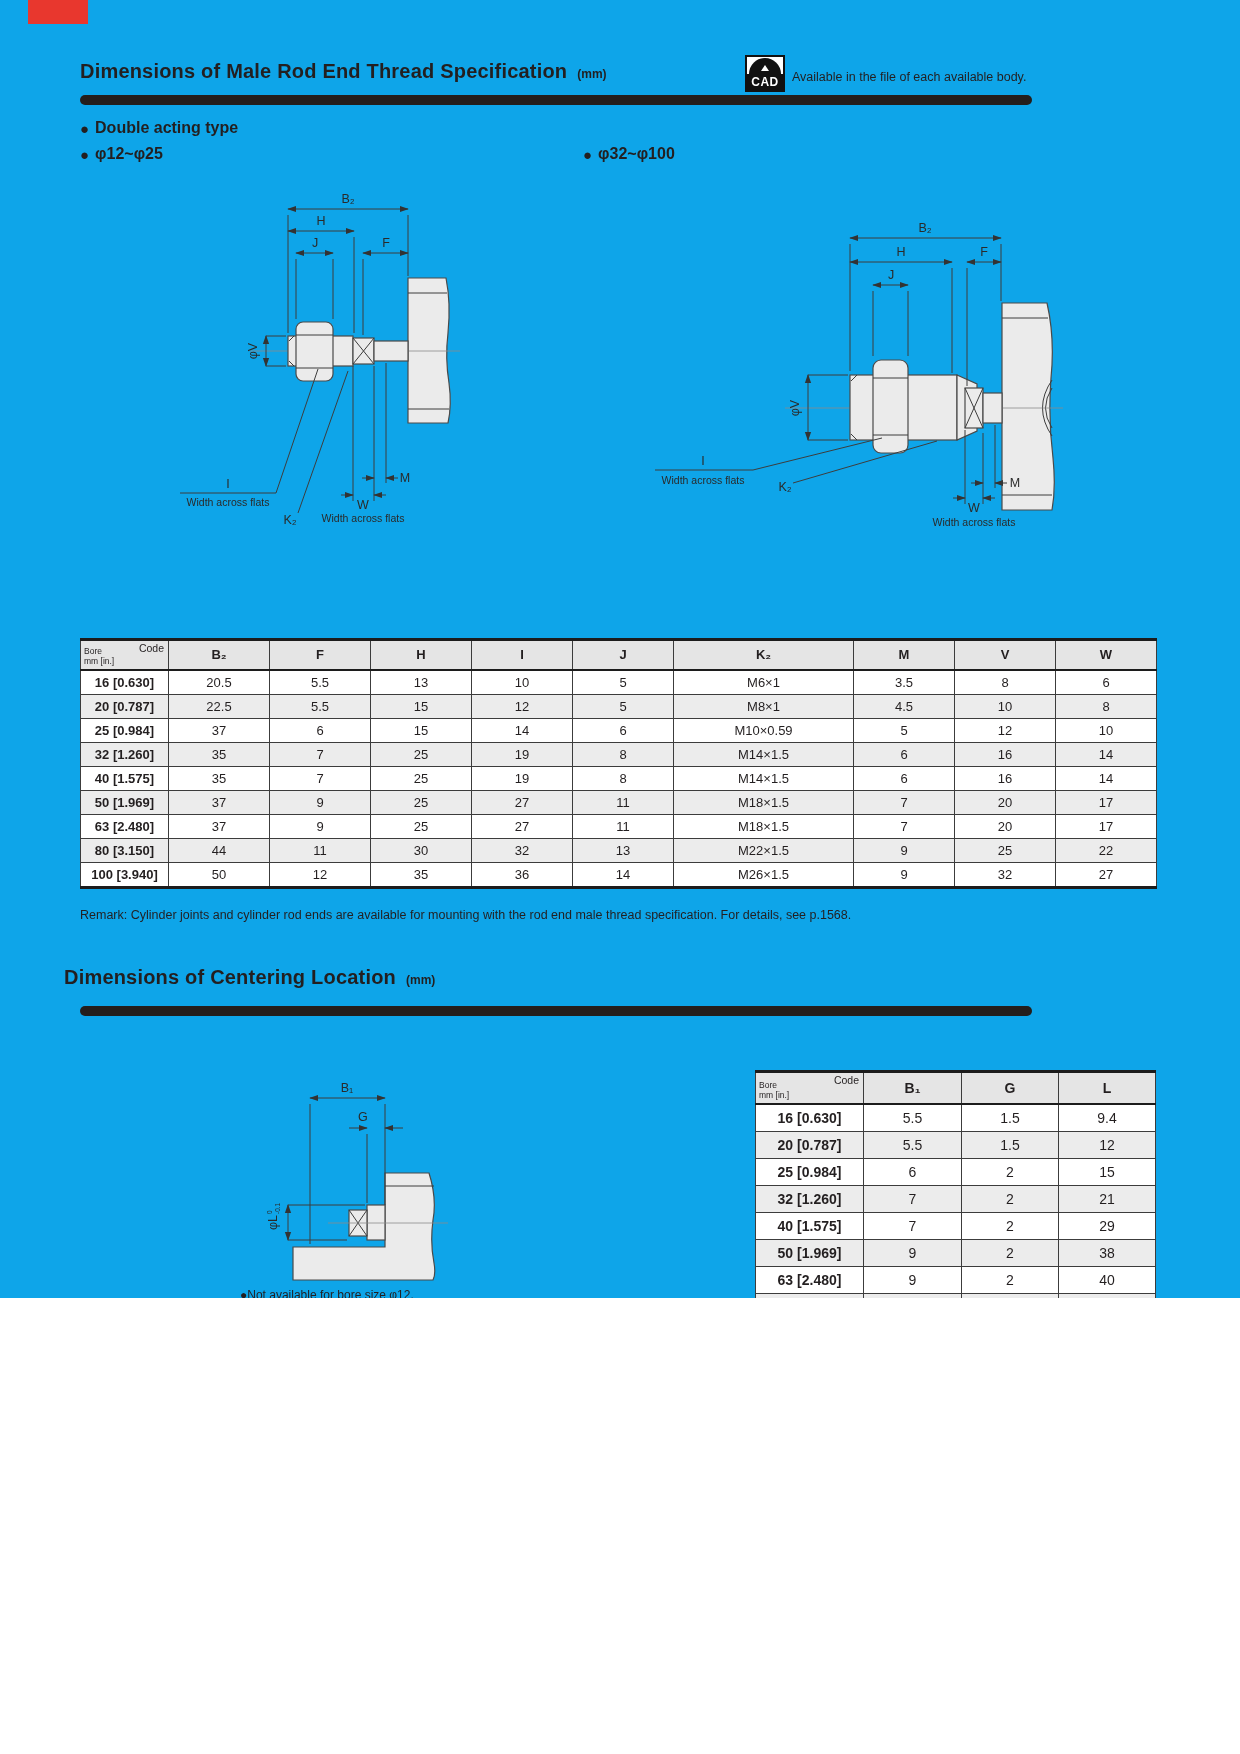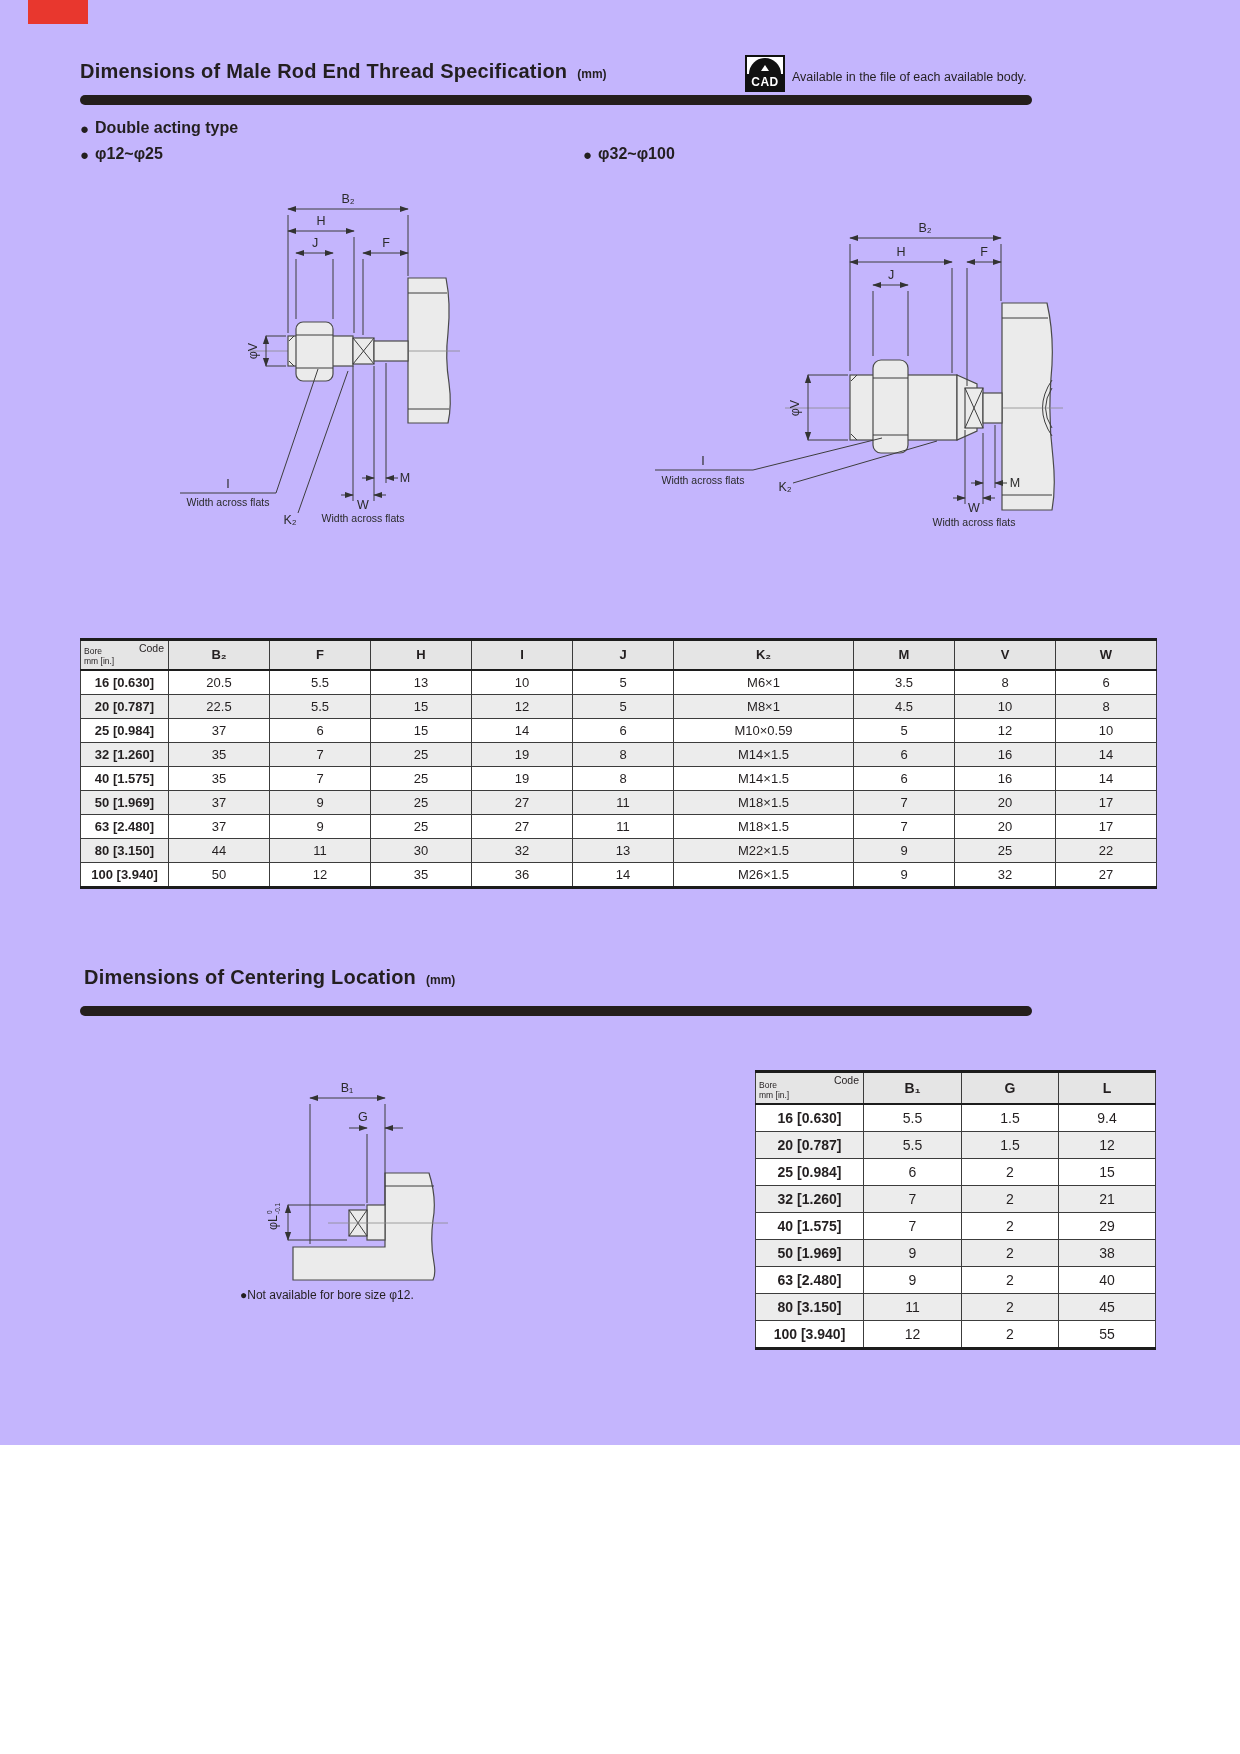--- a/index.html
+++ b/index.html
@@ -1,16 +1,16 @@
 <!DOCTYPE html>
 <html><head>
 <meta charset="utf-8">
 <style>
   html,body{margin:0;padding:0;background:#fff;}
-  .page{position:relative;width:1240px;height:1445px;background:#c4b5fd;
+  .page{position:relative;width:1240px;height:1298px;background:#0ea5e9;
         font-family:"Liberation Sans",sans-serif;color:#231f20;overflow:hidden;}
   .corner-tab{position:absolute;left:28px;top:0;width:60px;height:24px;background:#e8372e;}
   .title-row{position:absolute;display:flex;align-items:baseline;gap:10px;white-space:nowrap;}
   .h1{font-size:20px;font-weight:bold;letter-spacing:0.2px;}
   .unit{font-size:12px;font-weight:bold;}
   .rule{position:absolute;height:10px;background:#241e1c;border-radius:5px;}
   .bullet-line{position:absolute;display:flex;align-items:center;gap:6px;font-size:16px;font-weight:bold;white-space:nowrap;}
   .bullet-line .b{font-size:15px;line-height:1;}
   .cad-badge{position:absolute;width:40px;height:37px;border:2px solid #111;background:#fff;box-sizing:border-box;}
   .cad-dome{position:absolute;top:1px;left:2px;right:2px;height:17px;background:#111;
@@ -349,22 +349,23 @@
           <td>36</td>
           <td>14</td>
           <td>M26×1.5</td>
           <td>9</td>
           <td>32</td>
           <td>27</td>
         </tr>
       </tbody>
   </table>
 
-
-  <div class="title-row" style="left:84px;top:966px;">
+  <div class="remark" style="left:80px;top:908px;">Remark: Cylinder joints and cylinder rod ends are available for mounting with the rod end male thread specification. For details, see p.1568.</div>
+
+  <div class="title-row" style="left:64px;top:966px;">
     <span class="h1">Dimensions of Centering Location</span>
     <span class="unit">(mm)</span>
   </div>
   <div class="rule" style="left:80px;top:1006px;width:952px;"></div>
 
   <svg class="diag" style="left:233px;top:1058px;" width="220" height="225" viewBox="0 0 220 225">
     <defs>
       <marker id="m3" viewBox="0 0 10 10" refX="9" refY="5" markerWidth="9" markerHeight="9" orient="auto-start-reverse">
         <path d="M0,1.5 L10,5 L0,8.5 z" fill="#333"></path>
       </marker>

